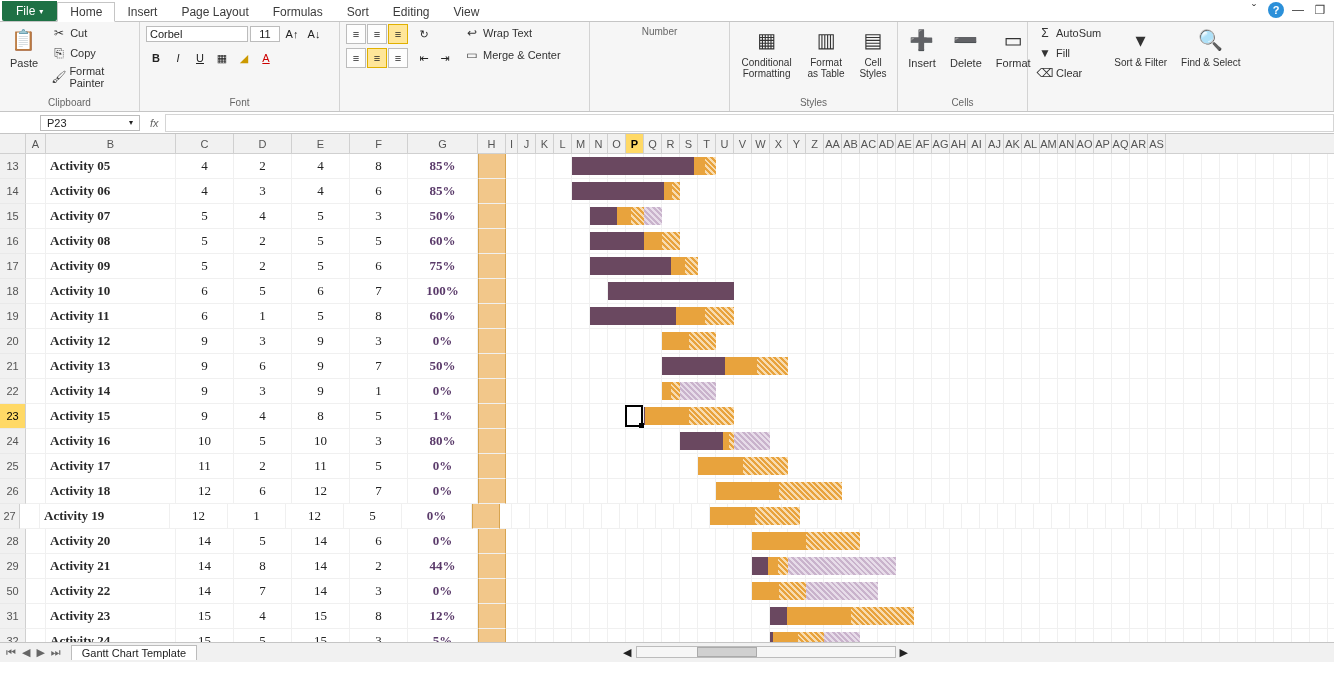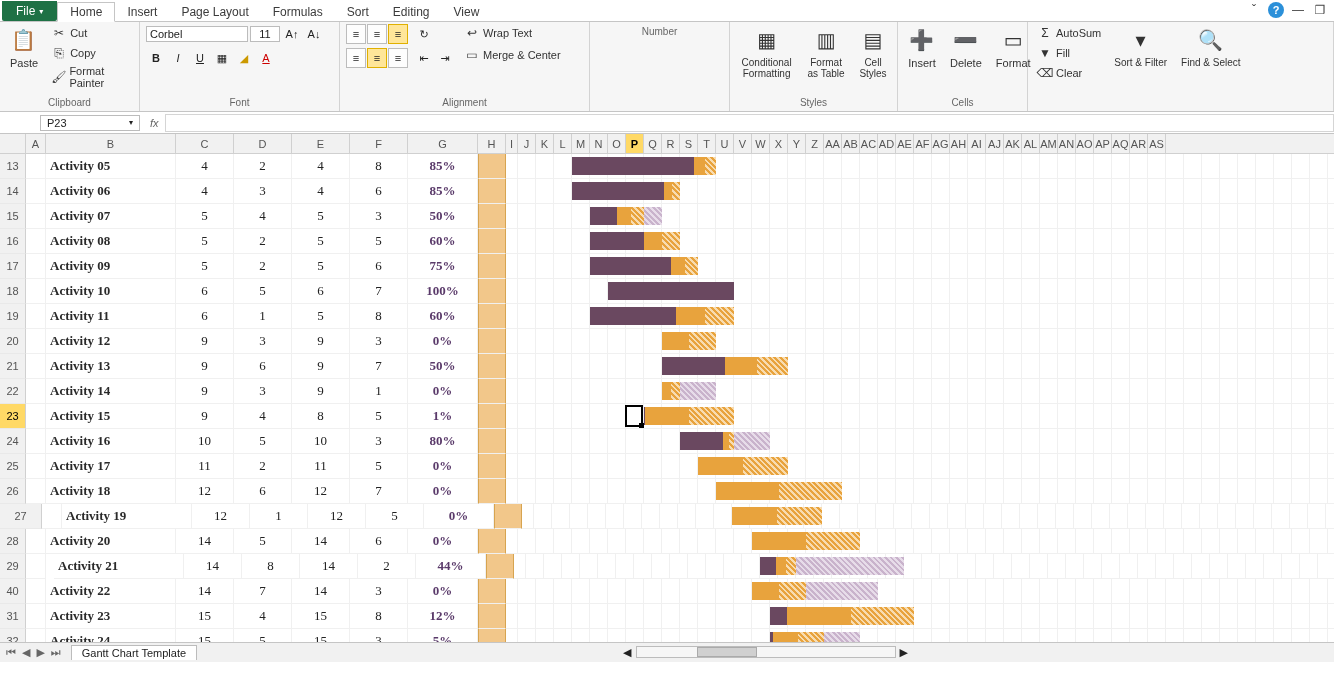--- a/index.html
+++ b/index.html
@@ -172,21 +172,20 @@
         <div class="btn-sm">
             <span class="ico">↩</span>
             <span>Wrap Text</span>
           </div>
         <div class="btn-sm">
             <span class="ico">▭</span>
             <span>Merge &amp; Center</span>
           </div>
       </div>
     </div>
-    <div class="group-label">Alignment</div>
   </div>
 
   <div class="group" style="width:140px">
     <div class="group-label">Number</div>
   </div>
 
   <div class="group" style="width:168px">
     <div class="group-body">
       <div class="btn-lg">
           <div class="ico-lg">▦</div>
@@ -1183,21 +1182,21 @@
           <div class="gcol" style="left: 756px; width: 18px;"></div>
           <div class="gcol" style="left: 774px; width: 18px;"></div>
           <div class="gcol" style="left: 792px; width: 18px;"></div>
           <div class="bar plan" style="left: 198px; width: 108px;"></div>
           <div class="bar actualdone" style="left: 198px; width: 0px;"></div>
           <div class="bar actualremain" style="left: 198px; width: 63px;"></div>
           <div class="bar remainh" style="left: 261px; width: 63px;"></div>
         </div>
       </div>
       <div class="datarow">
-        <div class="rowhdr" style="width: 42px;">27</div>
+        <div class="rowhdr" style="width: 20px;">27</div>
         <div class="cell " style="width: 20px;"></div>
         <div class="cell activity" style="width: 130px;">Activity 19</div>
         <div class="cell num" style="width: 58px;">12</div>
         <div class="cell num" style="width: 58px;">1</div>
         <div class="cell num" style="width: 58px;">12</div>
         <div class="cell num" style="width: 58px;">5</div>
         <div class="cell pct" style="width: 70px;">0%</div>
         <div class="cell sep-col" style="width: 28px;"></div>
         <div class="cell " style="width: 12px;"></div>
         <div class="gantt-area" style="width: 816px;">
@@ -1311,21 +1310,21 @@
           <div class="gcol" style="left: 792px; width: 18px;"></div>
           <div class="bar plan" style="left: 234px; width: 90px;"></div>
           <div class="bar actualdone" style="left: 234px; width: 0px;"></div>
           <div class="bar actualremain" style="left: 234px; width: 54px;"></div>
           <div class="bar remainh" style="left: 288px; width: 54px;"></div>
         </div>
       </div>
       <div class="datarow">
         <div class="rowhdr" style="width: 26px;">29</div>
         <div class="cell " style="width: 20px;"></div>
-        <div class="cell activity" style="width: 130px; margin-left: 8px;">Activity 21</div>
+        <div class="cell activity" style="width: 130px;">Activity 21</div>
         <div class="cell num" style="width: 58px;">14</div>
         <div class="cell num" style="width: 58px;">8</div>
         <div class="cell num" style="width: 58px;">14</div>
         <div class="cell num" style="width: 58px;">2</div>
         <div class="cell pct" style="width: 70px;">44%</div>
         <div class="cell sep-col" style="width: 28px;"></div>
         <div class="cell " style="width: 12px;"></div>
         <div class="gantt-area" style="width: 816px;">
           <div class="gcol" style="left: 0px; width: 18px;"></div>
           <div class="gcol" style="left: 18px; width: 18px;"></div>
@@ -1372,21 +1371,21 @@
           <div class="gcol" style="left: 756px; width: 18px;"></div>
           <div class="gcol" style="left: 774px; width: 18px;"></div>
           <div class="gcol" style="left: 792px; width: 18px;"></div>
           <div class="bar plan" style="left: 234px; width: 144px;"></div>
           <div class="bar actualdone" style="left: 234px; width: 15.84px;"></div>
           <div class="bar actualremain" style="left: 249.84px; width: 10.08px;"></div>
           <div class="bar remainh" style="left: 259.92px; width: 10.08px;"></div>
         </div>
       </div>
       <div class="datarow">
-        <div class="rowhdr" style="width: 26px;">40</div>
+        <div class="rowhdr" style="width: 26px;">50</div>
         <div class="cell " style="width: 20px;"></div>
         <div class="cell activity" style="width: 130px;">Activity 22</div>
         <div class="cell num" style="width: 58px;">14</div>
         <div class="cell num" style="width: 58px;">7</div>
         <div class="cell num" style="width: 58px;">14</div>
         <div class="cell num" style="width: 58px;">3</div>
         <div class="cell pct" style="width: 70px;">0%</div>
         <div class="cell sep-col" style="width: 28px;"></div>
         <div class="cell " style="width: 12px;"></div>
         <div class="gantt-area" style="width: 816px;">

